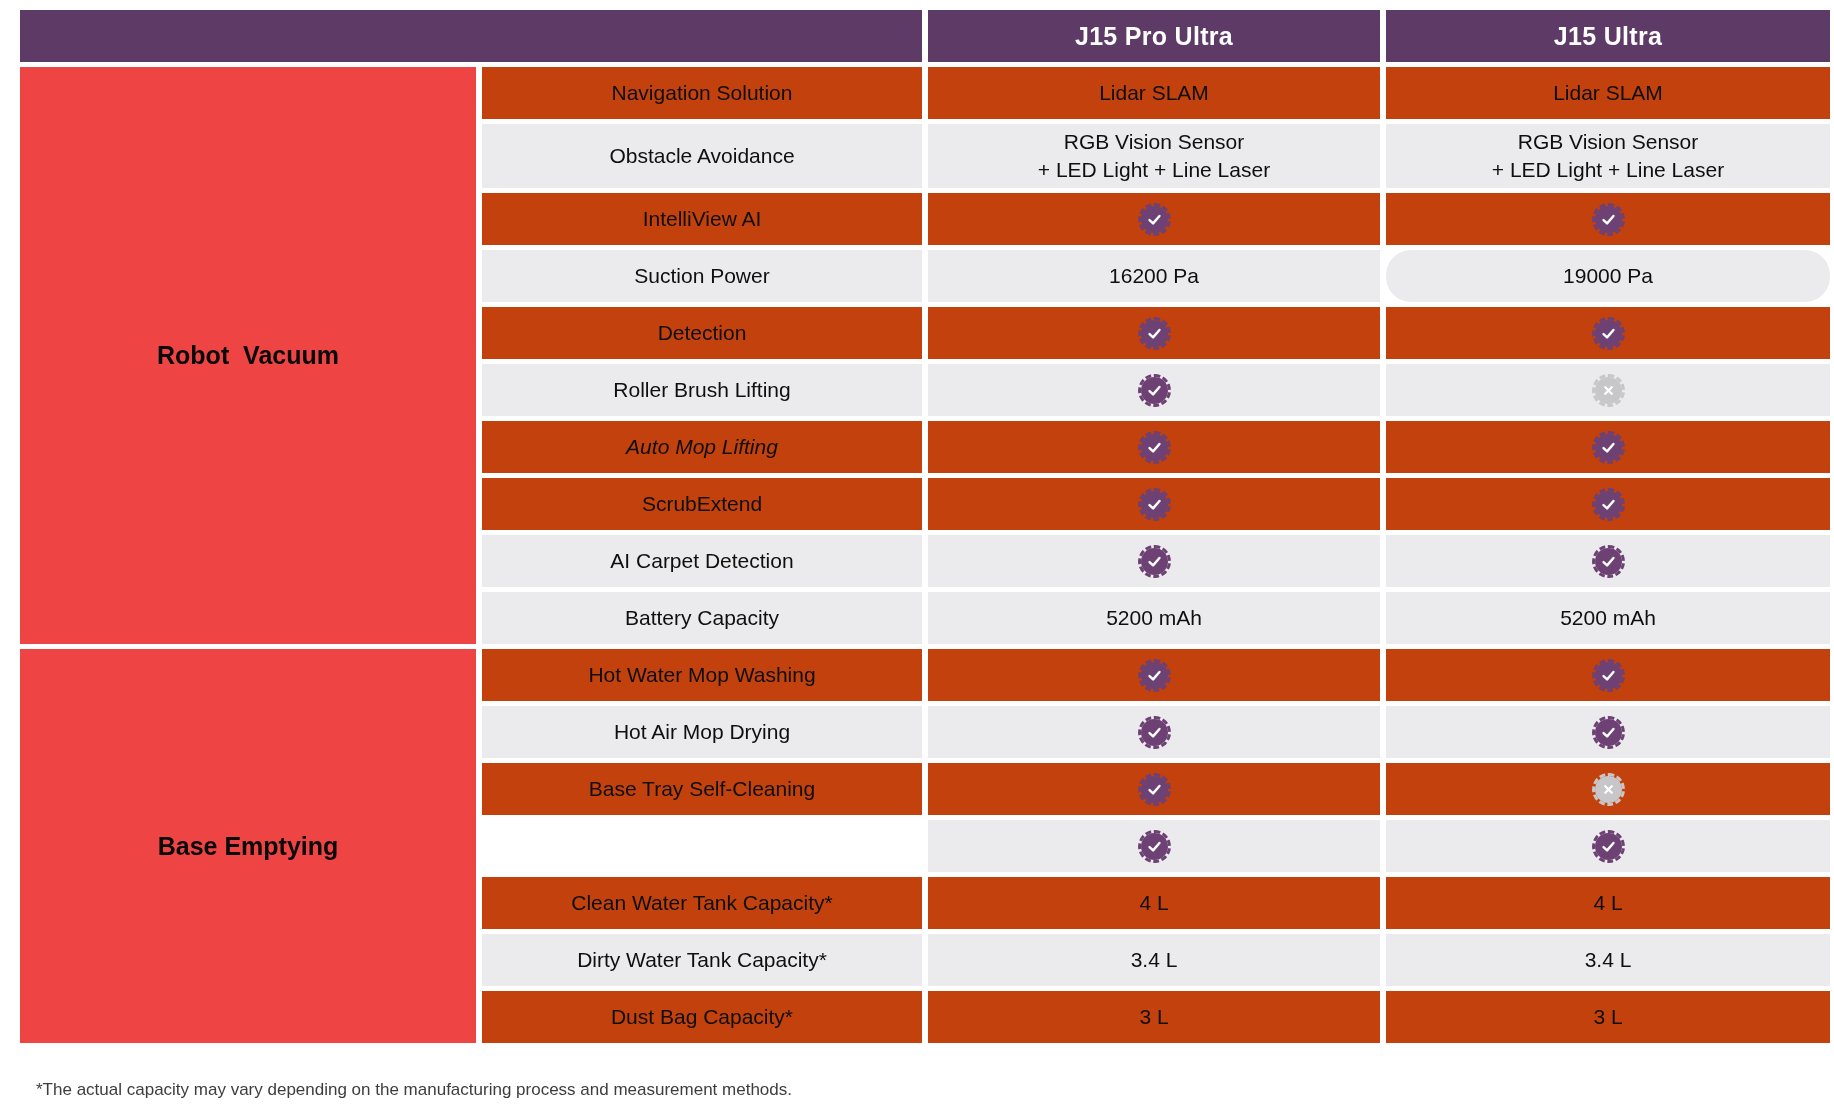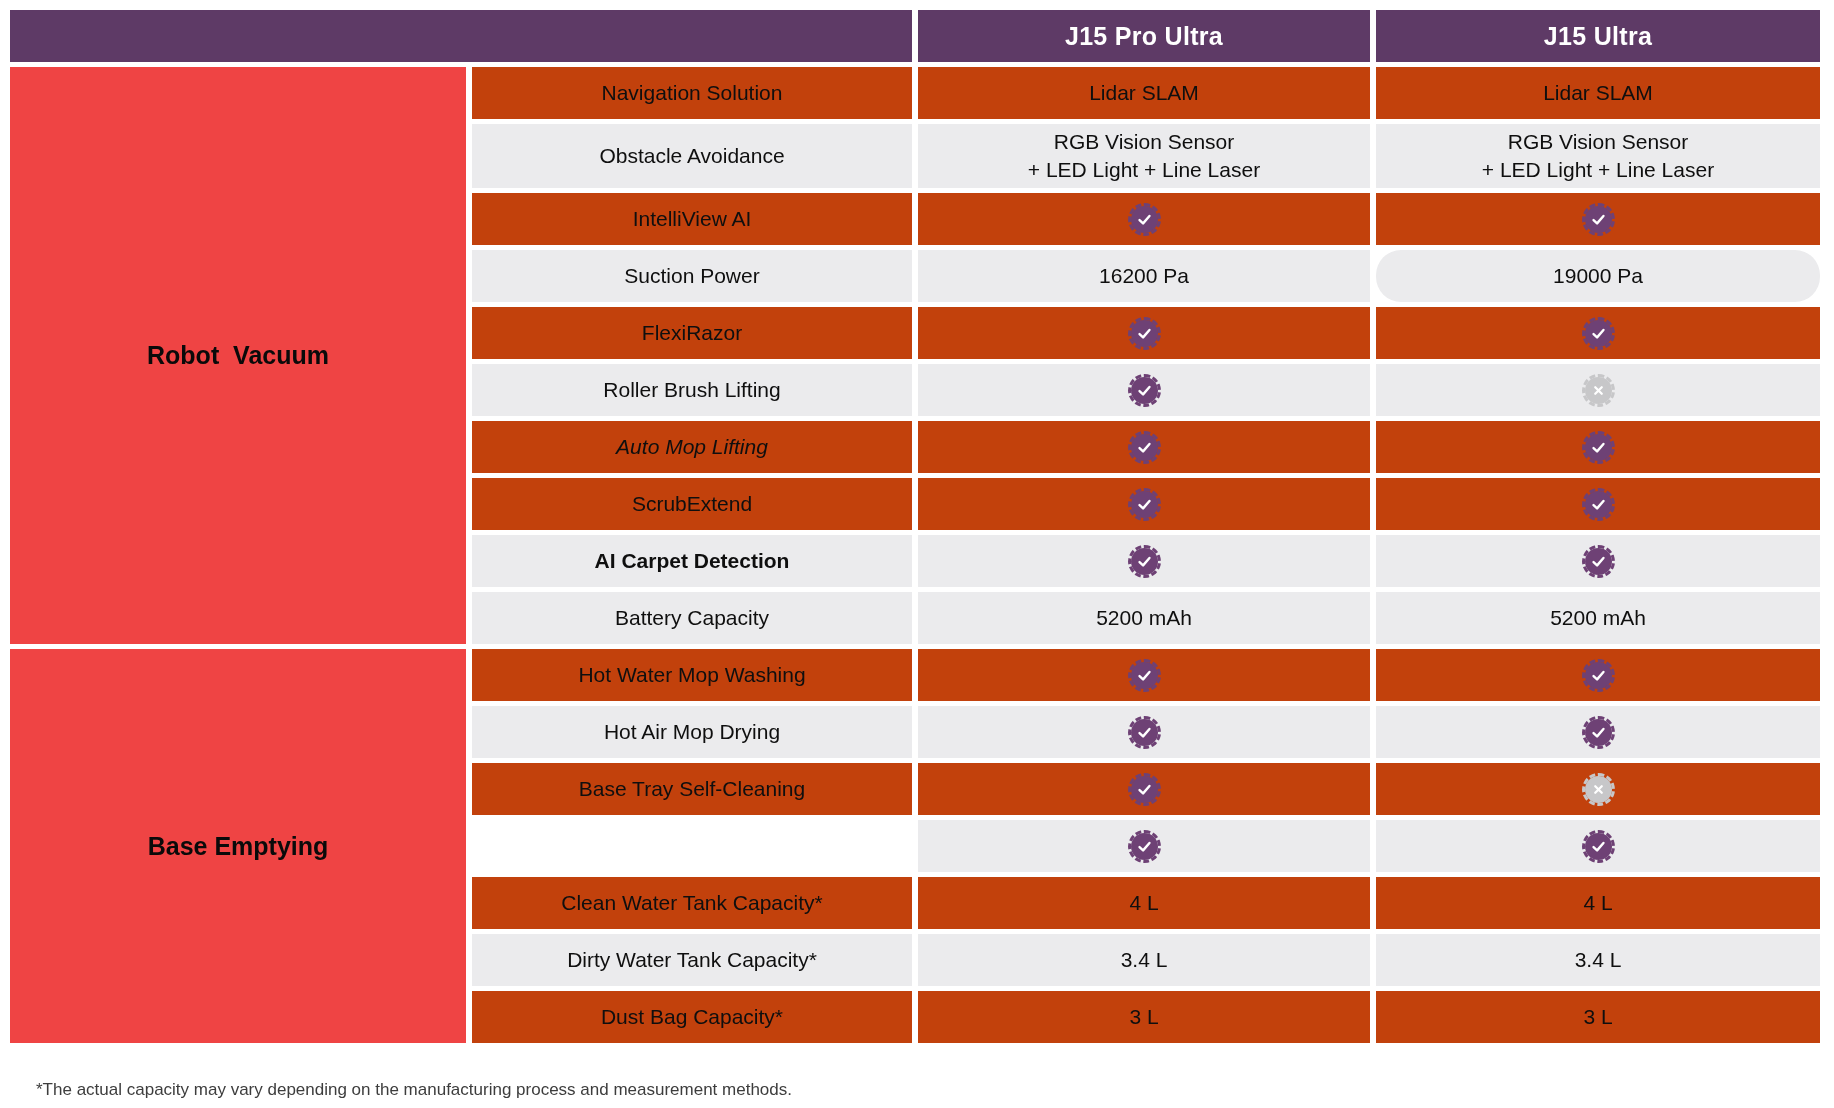--- a/index.html
+++ b/index.html
@@ -6,21 +6,21 @@
     margin: 0;
     padding: 0;
     width: 1834px;
     height: 1108px;
     background: #ffffff;
     font-family: "Liberation Sans", "DejaVu Sans", sans-serif;
     overflow: hidden;
   }
   .table-wrap {
     position: absolute;
-    left: 10px;
+    left: 20px;
     top: 10px;
     width: 1808px;
   }
   .grid {
     display: grid;
     grid-template-columns: 456px 440px 452px 444px;
     grid-template-rows: 52px 52px 64px repeat(15, 52px);
     row-gap: 5px;
     column-gap: 6px;
   }
@@ -132,21 +132,21 @@
           </svg>
         </span>
       </div>
       <div class="cell feature-cell dark" style="grid-area: 5 / 2;">Suction Power</div>
       <div class="cell value-cell dark" style="grid-area: 5 / 3;">
         <span class="value-text">16200 Pa</span>
       </div>
       <div class="cell value-cell dark" style="grid-area: 5 / 4; border-radius: 25px;">
         <span class="value-text">19000 Pa</span>
       </div>
-      <div class="cell feature-cell light" style="grid-area: 6 / 2;">FlexiRazor</div>
+      <div class="cell feature-cell light" style="grid-area: 6 / 2;">Detection</div>
       <div class="cell value-cell light" style="grid-area: 6 / 3;">
         <span class="badge badge-check">
           <svg width="17" height="17" viewBox="0 0 24 24" fill="none">
             <path d="M5 12.8 L10 17.5 L19 7" stroke="#ffffff" stroke-width="3.4" stroke-linecap="round" stroke-linejoin="round"></path>
           </svg>
         </span>
       </div>
       <div class="cell value-cell light" style="grid-area: 6 / 4;">
         <span class="badge badge-check">
           <svg width="17" height="17" viewBox="0 0 24 24" fill="none">
@@ -192,21 +192,21 @@
           </svg>
         </span>
       </div>
       <div class="cell value-cell light" style="grid-area: 9 / 4;">
         <span class="badge badge-check">
           <svg width="17" height="17" viewBox="0 0 24 24" fill="none">
             <path d="M5 12.8 L10 17.5 L19 7" stroke="#ffffff" stroke-width="3.4" stroke-linecap="round" stroke-linejoin="round"></path>
           </svg>
         </span>
       </div>
-      <div class="cell feature-cell dark" style="grid-area: 10 / 2; font-weight: bold;">AI Carpet Detection</div>
+      <div class="cell feature-cell dark" style="grid-area: 10 / 2;">AI Carpet Detection</div>
       <div class="cell value-cell dark" style="grid-area: 10 / 3;">
         <span class="badge badge-check">
           <svg width="17" height="17" viewBox="0 0 24 24" fill="none">
             <path d="M5 12.8 L10 17.5 L19 7" stroke="#ffffff" stroke-width="3.4" stroke-linecap="round" stroke-linejoin="round"></path>
           </svg>
         </span>
       </div>
       <div class="cell value-cell dark" style="grid-area: 10 / 4;">
         <span class="badge badge-check">
           <svg width="17" height="17" viewBox="0 0 24 24" fill="none">

